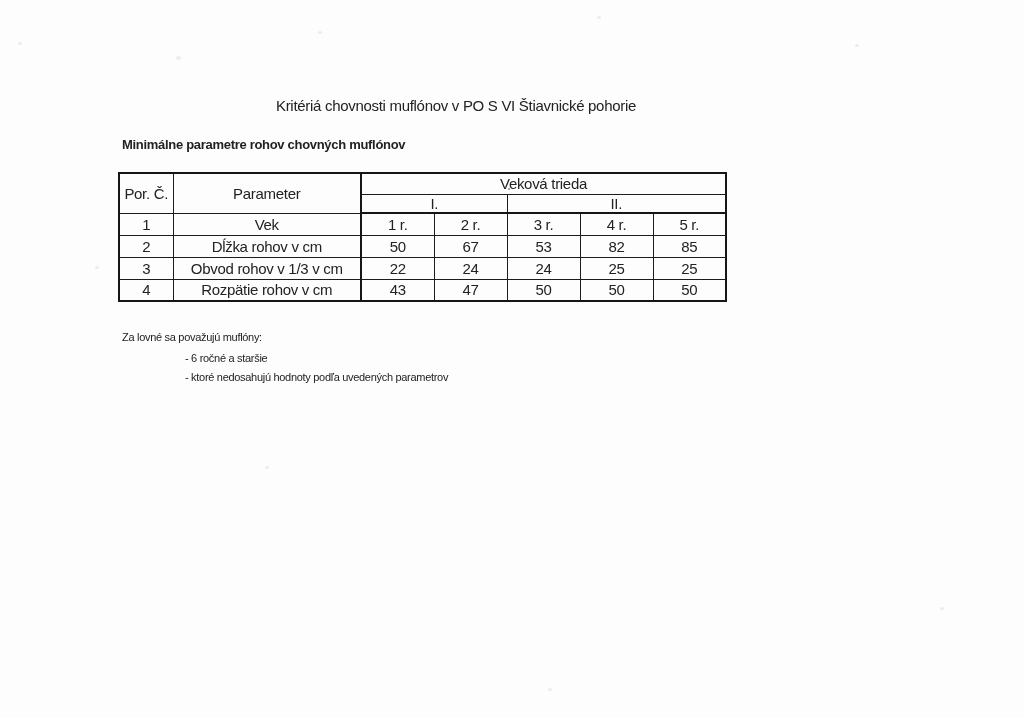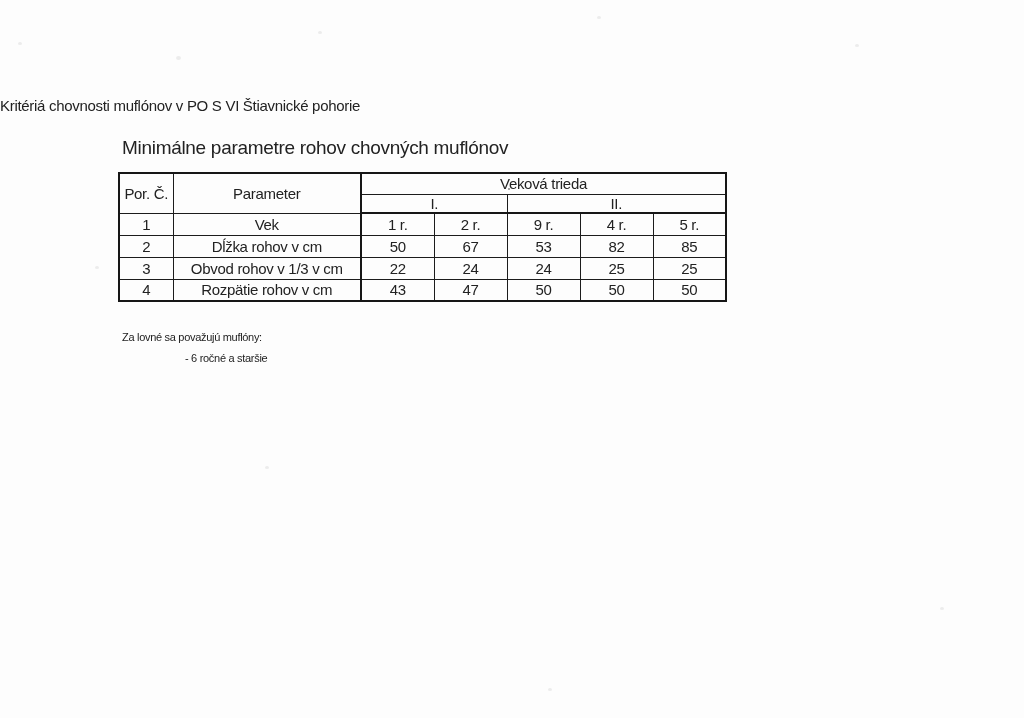--- a/index.html
+++ b/index.html
@@ -24,27 +24,29 @@
   }
   .scan-speck.dark {
     background: rgba(40,40,40,0.55);
   }
 
   .doc-title {
     position: absolute;
     top: 97px;
     left: 0;
     width: 912px;
+    text-align: center;
     font-size: 15px;
   }
   .doc-subtitle {
     position: absolute;
     top: 137px;
     left: 122px;
-    font-size: 19px;
+    font-size: 13px;
+    font-weight: bold;
   }
 
   table.params {
     position: absolute;
     top: 172px;
     left: 118px;
     width: 607px;
     table-layout: fixed;
     border-collapse: collapse;
     border: 2px solid #161616;
@@ -124,21 +126,21 @@
       <th colspan="2">I.</th>
       <th colspan="3">II.</th>
     </tr>
   </thead>
   <tbody>
     <tr class="body-row">
       <td>1</td>
       <td class="param-cell thick-right">Vek</td>
       <td>1 r.</td>
       <td>2 r.</td>
-      <td>9 r.</td>
+      <td>3 r.</td>
       <td>4 r.</td>
       <td>5 r.</td>
     </tr>
     <tr class="body-row">
       <td>2</td>
       <td class="param-cell thick-right">Dĺžka rohov v cm</td>
       <td>50</td>
       <td>67</td>
       <td>53</td>
       <td>82</td>
@@ -162,14 +164,15 @@
       <td>50</td>
       <td>50</td>
     </tr>
   </tbody>
 </table>
 
 <div class="notes">
   <div>Za lovné sa považujú muflóny:</div>
   <div class="notes-items">
     <div class="note-item">- 6 ročné a staršie</div>
+    <div class="note-item">- ktoré nedosahujú hodnoty podľa uvedených parametrov</div>
   </div>
 </div>
 
 </body></html>

